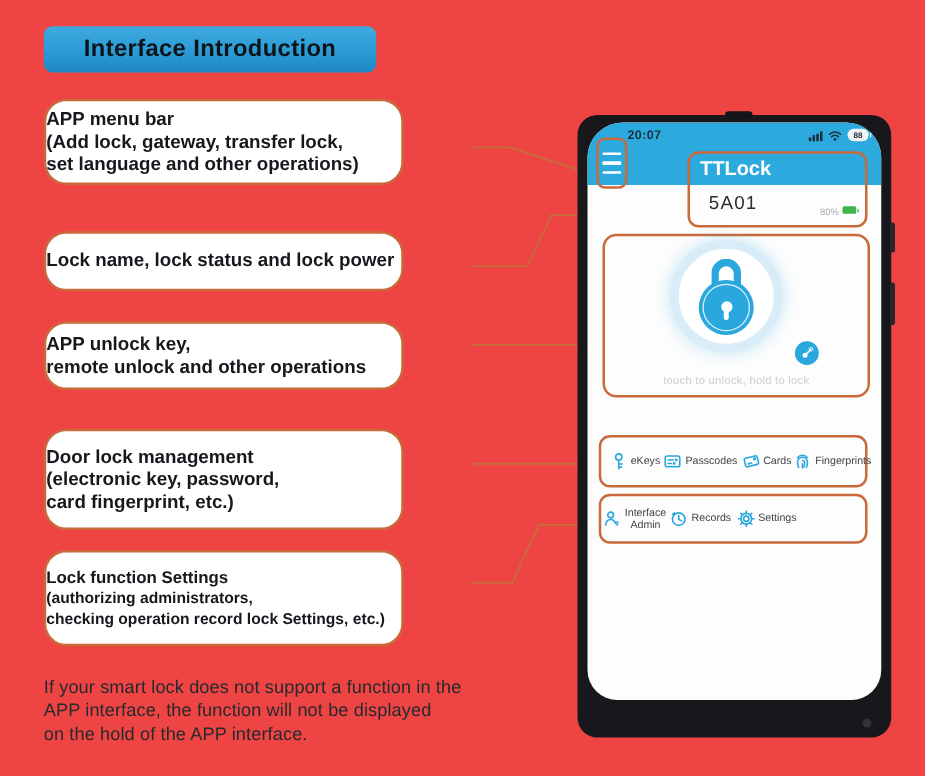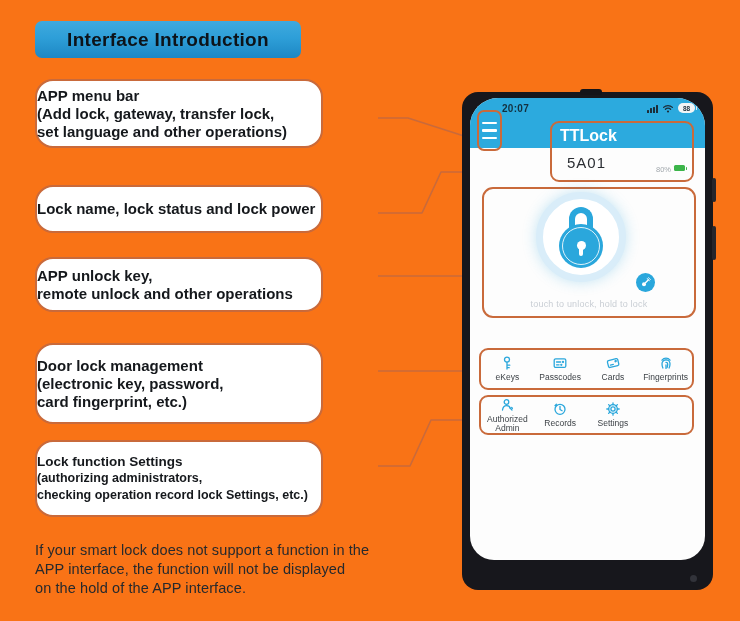--- a/index.html
+++ b/index.html
@@ -6,21 +6,21 @@
     --callout-border:#c96a3b;
     --title-bg:#2e9fd8;
     --header-blue:#2caade;
     --icon-cyan:#2aa7dc;
     --battery-green:#3cb54a;
     --ink:#1b1e22;
   }
   *{box-sizing:border-box;margin:0;padding:0}
   html,body{background:#fff}
   body{font-family:"Liberation Sans",sans-serif;color:var(--ink)}
-  #stage{position:relative;width:740px;height:621px;background:#f97316;overflow:hidden}
+  #stage{position:relative;width:740px;height:621px;background:#ef4444;overflow:hidden}
 
   
   .title-chip{position:absolute;left:35px;top:21px;width:266px;height:37px;
     background:linear-gradient(180deg,#3fa9de 0%,var(--title-bg) 45%,#1d87c4 100%);
     border-radius:7px;display:flex;align-items:center;justify-content:center;
     font-weight:bold;font-size:19px;letter-spacing:.3px;color:#0d1319}
 
   
   .callout{position:absolute;left:35px;width:288px;border:2px solid var(--callout-border);
     border-radius:18px;background:#fff;display:flex;flex-direction:column;
@@ -103,21 +103,21 @@
   .remote-btn{position:absolute;left:152px;top:84px;width:19px;height:19px;border-radius:50%;
     background:var(--icon-cyan);display:flex;align-items:center;justify-content:center;cursor:pointer}
   .unlock-hint{position:absolute;left:0;bottom:7px;width:100%;text-align:center;
     font-size:9px;color:#c9ced4;letter-spacing:.2px}
 
   
   .menu-row{position:absolute;left:9px;width:215px;border:2px solid var(--callout-border);
     border-radius:9px;display:flex;align-items:center}
   #row1{top:250px;height:42px}
   #row2{top:297px;height:40px}
-  .menu-cell{width:25%;display:flex;flex-direction:column;align-items:center;justify-content:center;
+  .menu-cell{width:25%;display:flex;align-items:center;justify-content:center;
     gap:2px;cursor:pointer}
   .menu-cell svg{flex:0 0 auto}
   .menu-cell .lbl{font-size:8.5px;color:#3d4247;text-align:center;line-height:9.5px;
     white-space:pre-line}
   .icon-stroke{stroke:var(--icon-cyan);fill:none;stroke-width:1.3;stroke-linecap:round;stroke-linejoin:round}
 </style>
 </head>
 <body>
 
 <div id="stage">
@@ -268,21 +268,21 @@
 
       <div class="menu-row" id="row2">
         <div class="menu-cell">
           <svg width="16" height="16" viewBox="0 0 16 16">
             <g class="icon-stroke">
               <circle cx="7.5" cy="5" r="2.3"></circle>
               <path d="M3.5 13 c.4 -3 2 -4.4 4 -4.4 s3.3 1 3.8 2.6"></path>
               <path d="M10.6 10.6 l2.4 2.4 M12.6 10.4 l.8 .8"></path>
             </g>
           </svg>
-          <span class="lbl">Authorized Admin</span>
+          <span class="lbl">Interface Admin</span>
         </div>
         <div class="menu-cell">
           <svg width="16" height="16" viewBox="0 0 16 16">
             <g class="icon-stroke">
               <circle cx="8" cy="8.3" r="5"></circle>
               <path d="M8 5.5 v3 l2.1 1.2"></path>
               <path d="M3 4.6 l1.4 -1.4 M3 4.6 h1.9"></path>
             </g>
           </svg>
           <span class="lbl">Records</span>

